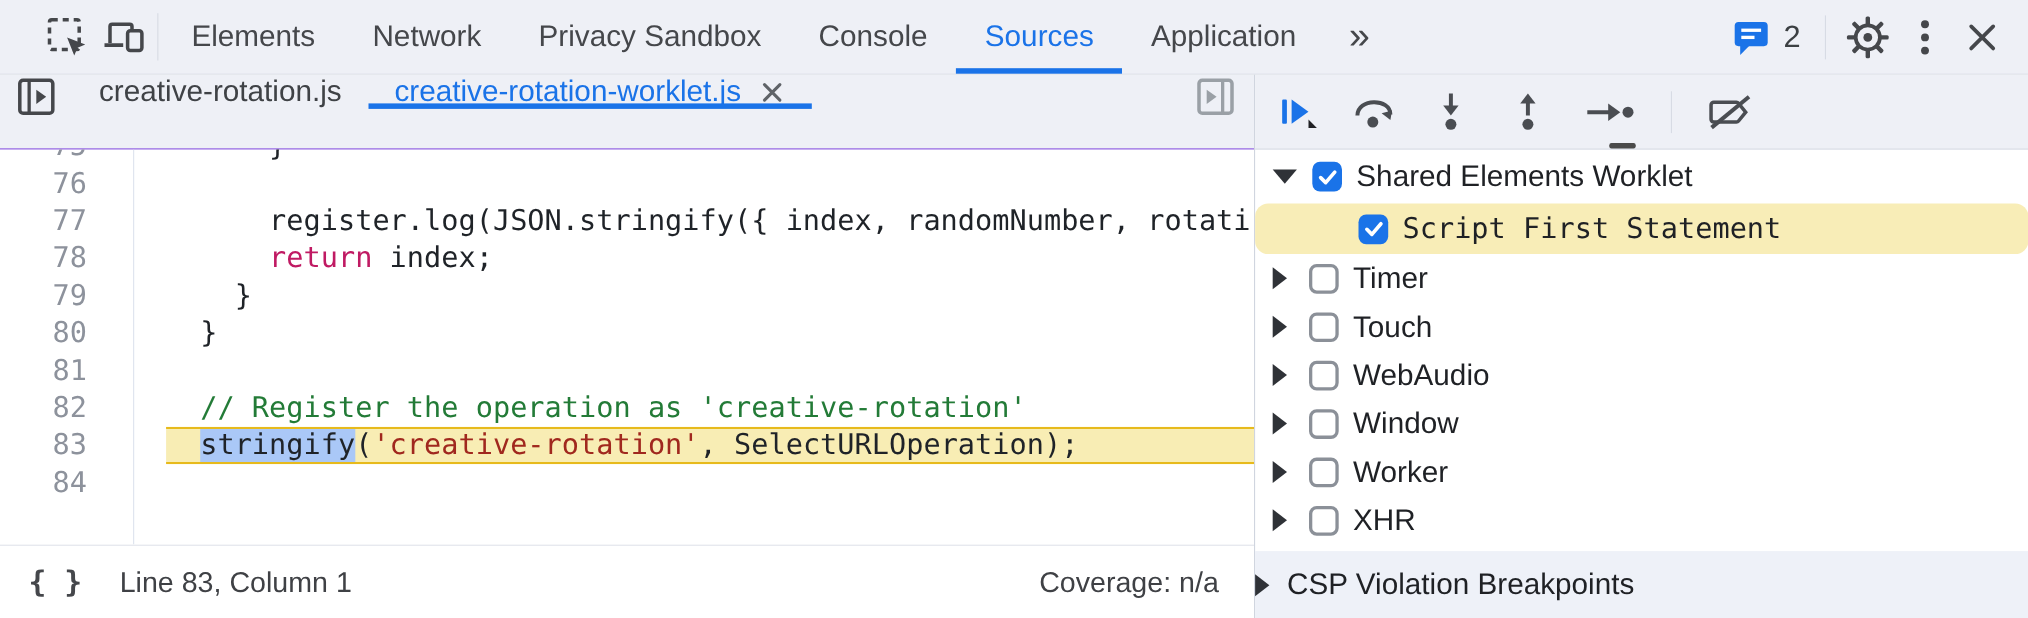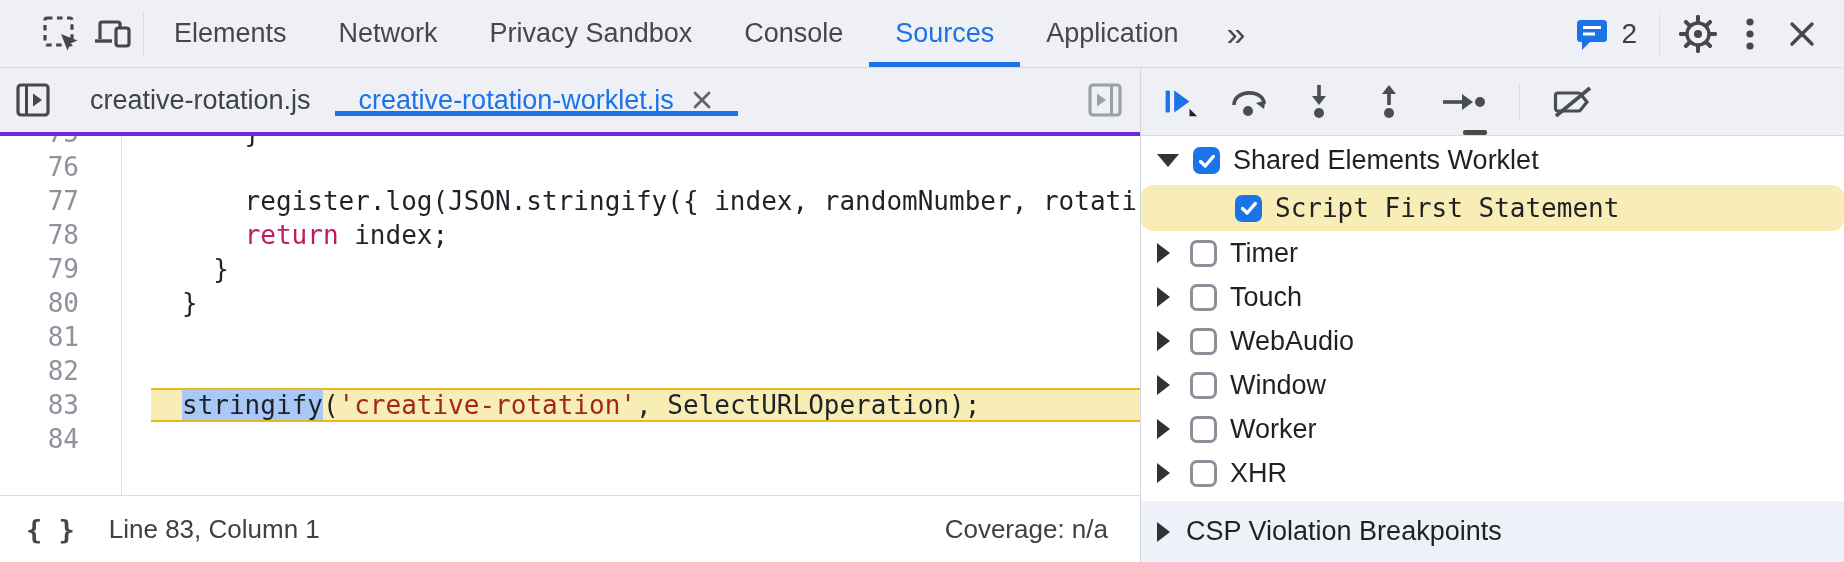--- a/index.html
+++ b/index.html
@@ -24,21 +24,21 @@
     padding:0 22px; cursor:pointer; }
   .tb-right { margin-left:auto; display:flex; align-items:center; padding-right:16px; }
   .issues { display:flex; align-items:center; gap:10px; font-size:28px;
     color:#3c4043; cursor:pointer; padding:0 10px; }
 
   
   .content { flex:1; display:flex; min-height:0; }
   .editor-pane { width:1140px; flex:0 0 1140px; display:flex; flex-direction:column; background:#fff; }
 
   .file-tab-bar { height:68px; flex:0 0 68px; background:#eef0f6;
-    border-bottom:4px solid #6d28d9; display:flex; align-items:center; }
+    border-bottom:1px solid #6d28d9; display:flex; align-items:flex-start; }
   .file-tabs { display:flex; align-items:stretch; }
   .file-tab { display:flex; align-items:center; gap:16px; padding:0 24px;
     font-size:27px; color:#3f4246; position:relative; cursor:pointer; white-space:nowrap; }
   .file-tab.active { color:#1a73e8; }
   .file-tab.active::after { content:""; position:absolute; left:0; right:0;
     bottom:0; height:5px; background:#1a73e8; }
   .tab-close { display:flex; align-items:center; cursor:pointer; }
   .spacer { flex:1; }
 
   
@@ -90,21 +90,21 @@
     margin-right:14px; flex:0 0 auto; }
   .tri-right { width:0; height:0; border-top:10px solid transparent;
     border-bottom:10px solid transparent; border-left:13px solid #2f3237;
     margin-right:20px; flex:0 0 auto; }
   .cb { width:27px; height:27px; border-radius:7px; flex:0 0 auto;
     display:flex; align-items:center; justify-content:center; cursor:pointer; }
   .cb.unchecked { border:3px solid #8b9098; background:#fff; }
   .cb.checked { background:#1a73e8; }
 
   .csp-row { margin-top:6px; background:#eef1f8; height:61px; display:flex;
-    align-items:center; padding-left:16px; font-size:27px; color:#1f2125;
+    align-items:center; font-size:27px; color:#1f2125;
     cursor:pointer; flex:0 0 auto; }
 </style>
 </head>
 <body>
 
 <div class="devtools">
 
   <div class="main-toolbar">
     <div class="tb-icon">
       <svg width="40" height="40" viewBox="0 0 40 40">
@@ -233,20 +233,21 @@
             <div class="code-row">
               <span class="lnum">80</span>
               <div class="ctext"><span class="tok-plain">}</span></div>
             </div>
             <div class="code-row">
               <span class="lnum">81</span>
               <div class="ctext"></div>
             </div>
             <div class="code-row">
               <span class="lnum">82</span>
+              <div class="ctext"><span class="tok-comment">// Register the operation as 'creative-rotation'</span></div>
             </div>
             <div class="code-row hl">
               <span class="lnum">83</span>
               <div class="ctext"><span class="tok-plain tok-selected">stringify</span><span class="tok-plain">(</span><span class="tok-string">'creative-rotation'</span><span class="tok-plain">, SelectURLOperation);</span></div>
             </div>
             <div class="code-row">
               <span class="lnum">84</span>
               <div class="ctext"></div>
             </div>
           </div>

